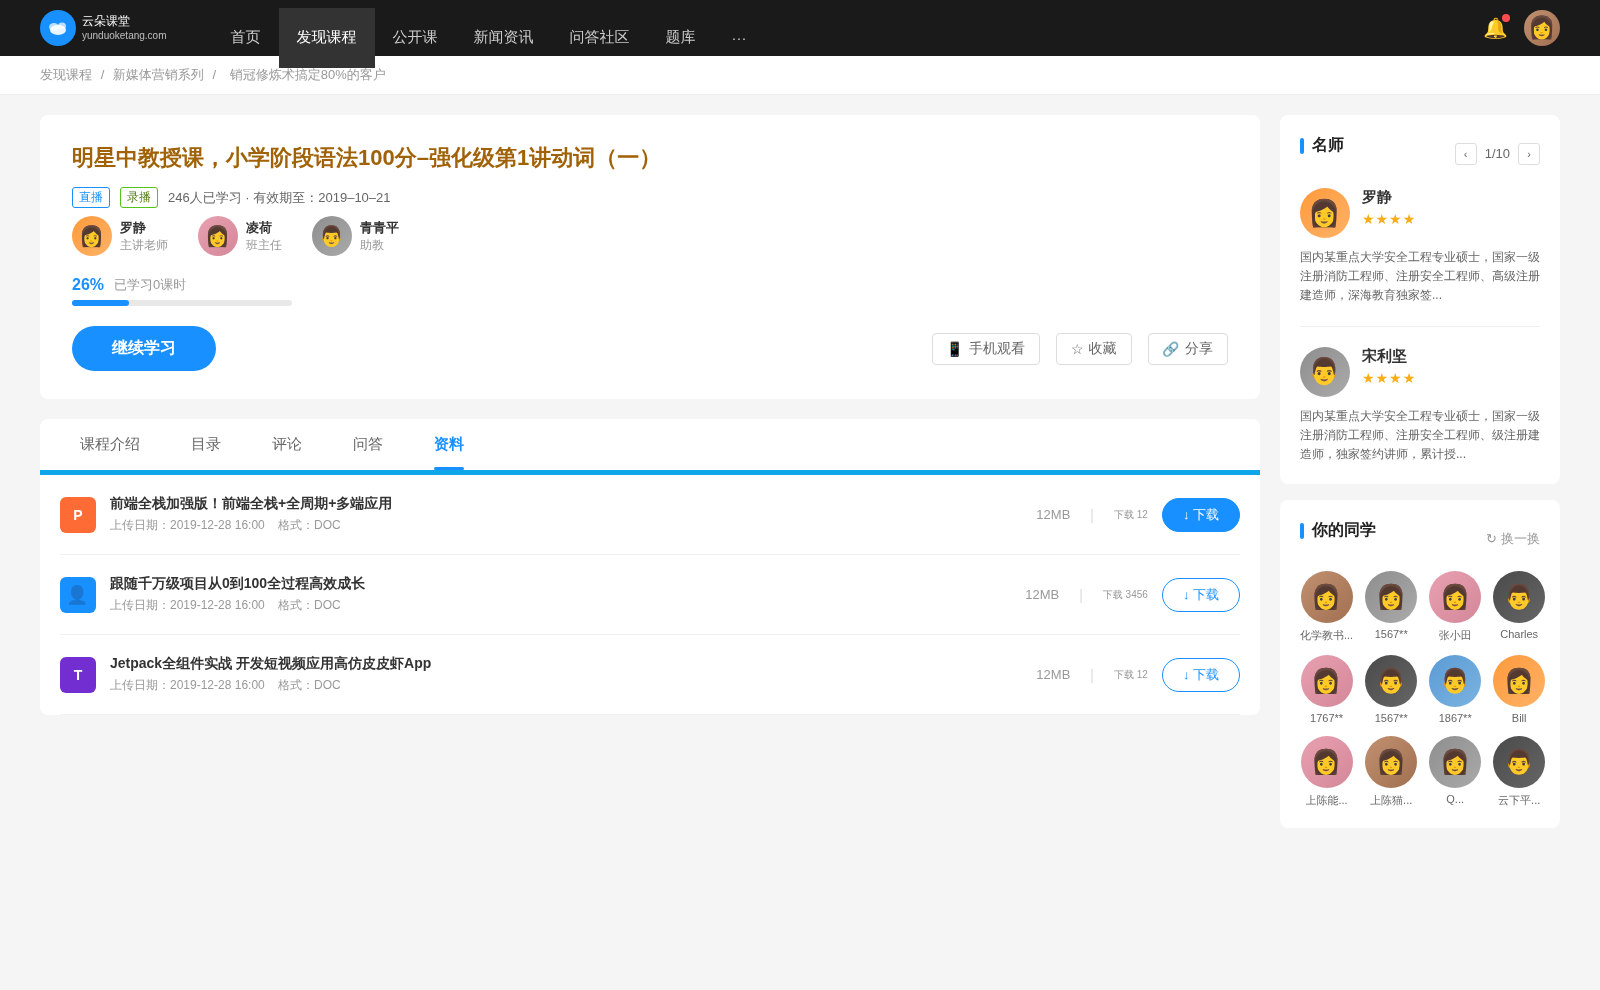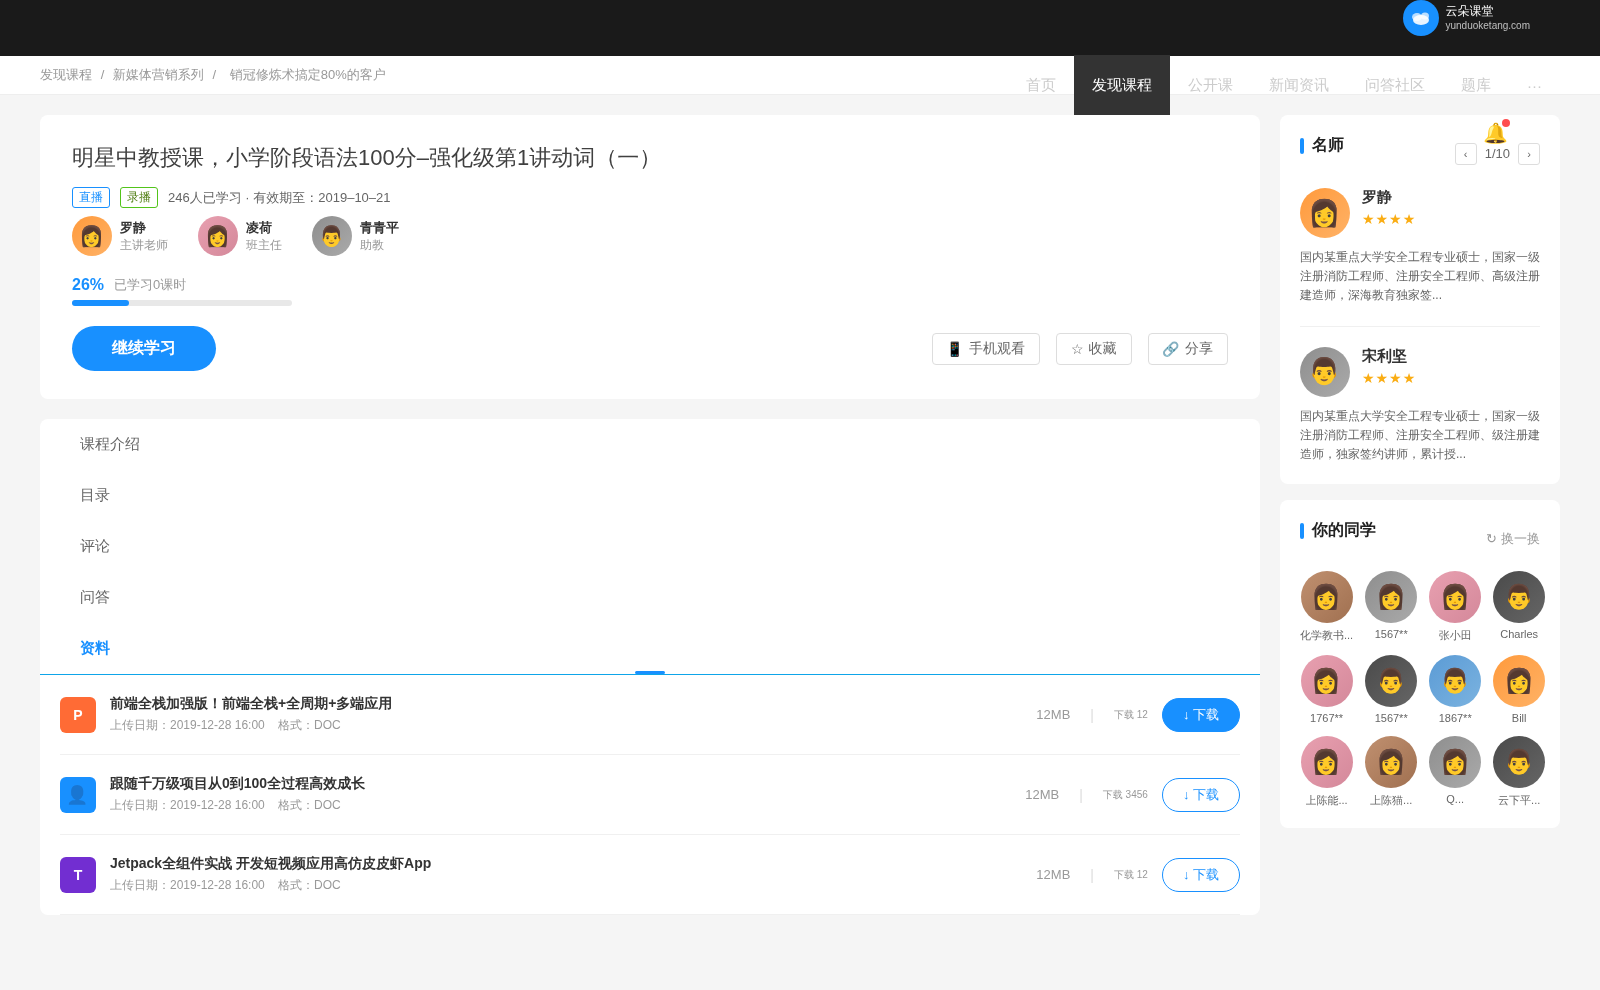--- a/index.html
+++ b/index.html
@@ -1,19 +1,19 @@
 <!DOCTYPE html>
 <html><head>
   <meta charset="utf-8">
   <style>
     * { box-sizing: border-box; margin: 0; padding: 0; }
     body { font-family: -apple-system, BlinkMacSystemFont, "PingFang SC", "Microsoft YaHei", sans-serif; background: #f5f5f5; font-size: 14px; color: #333; }
 
     
-    .navbar { background: #1a1a1a; height: 56px; display: flex; align-items: flex-end; padding: 0 40px; gap: 0; flex-direction: column; }
+    .navbar { background: #1a1a1a; height: 56px; display: flex; align-items: center; padding: 0 40px; gap: 16px; }
     .logo { display: flex; align-items: center; margin-right: 30px; }
     .logo-circle { width: 36px; height: 36px; background: #1890ff; border-radius: 50%; display: flex; align-items: center; justify-content: center; }
     .logo-text { color: #fff; font-size: 12px; margin-left: 6px; line-height: 1.2; }
     .nav-items { display: flex; gap: 0; flex: 1; }
     .nav-item { color: #ccc; padding: 0 18px; height: 60px; display: flex; align-items: center; font-size: 15px; cursor: pointer; margin-top: 19px; }
     .nav-item.active { background: #333; color: #fff; }
     .nav-right { display: flex; align-items: center; gap: 16px; margin-left: auto; }
     .bell-icon { color: #ccc; font-size: 20px; position: relative; cursor: pointer; }
     .bell-dot { width: 8px; height: 8px; background: #ff4d4f; border-radius: 50%; position: absolute; top: -2px; right: -2px; }
     .avatar { width: 36px; height: 36px; border-radius: 50%; background: #c0a080; overflow: hidden; cursor: pointer; }
@@ -23,21 +23,21 @@
     .breadcrumb a { color: #999; text-decoration: none; }
     .breadcrumb span { margin: 0 5px; }
 
     
     .main-layout { display: flex; gap: 20px; padding: 20px 40px; max-width: 1600px; }
     .content-area { flex: 1; min-width: 0; }
     .sidebar-area { width: 280px; flex-shrink: 0; }
 
     
     .course-card { background: #fff; border-radius: 8px; padding: 28px 32px; margin-bottom: 20px; }
-    .course-title { font-size: 22px; font-weight: normal; color: #404040; margin-bottom: 14px; }
+    .course-title { font-size: 22px; font-weight: bold; color: #a16207; margin-bottom: 14px; }
     .course-meta { display: flex; align-items: center; gap: 10px; margin-bottom: 8px; font-size: 13px; color: #666; }
     .badge { border: 1px solid; border-radius: 3px; padding: 1px 6px; font-size: 12px; }
     .badge-live { color: #1890ff; border-color: #1890ff; }
     .badge-record { color: #4d7c0f; border-color: #52c41a; }
     .teachers { display: flex; gap: 30px; margin-bottom: 20px; }
     .teacher { display: flex; align-items: center; gap: 8px; }
     .teacher-avatar { width: 40px; height: 40px; border-radius: 50%; overflow: hidden; }
     .teacher-info { font-size: 13px; }
     .teacher-name { font-weight: bold; color: #333; }
     .teacher-role { color: #999; font-size: 12px; }
@@ -47,21 +47,21 @@
     .progress-text { color: #999; font-size: 13px; }
     .progress-bar-bg { width: 220px; height: 6px; background: #e8e8e8; border-radius: 3px; }
     .progress-bar-fill { height: 6px; background: #1890ff; border-radius: 3px; }
     .course-actions { display: flex; align-items: center; gap: 8px; }
     .btn-continue { background: #1890ff; color: #fff; border: none; border-radius: 24px; padding: 12px 40px; font-size: 16px; cursor: pointer; font-weight: bold; margin-right: 40px; }
     .action-btns { display: flex; gap: 16px; margin-left: auto; }
     .action-btn { display: flex; align-items: center; gap: 5px; color: #666; cursor: pointer; font-size: 14px; border: 1px solid #ddd; border-radius: 4px; padding: 6px 14px; background: #fff; }
 
     
     .tabs-card { background: #fff; border-radius: 8px; }
-    .tabs-header { display: flex; gap: 0; border-bottom: 1px solid #0ea5e9; padding: 0 20px; flex-direction: column; }
+    .tabs-header { display: flex; gap: 11px; border-bottom: 5px solid #0ea5e9; padding: 0 20px; }
     .tab-item { padding: 16px 20px; font-size: 15px; color: #666; cursor: pointer; position: relative; }
     .tab-item.active { color: #1890ff; font-weight: bold; }
     .tab-item.active::after { content: ''; position: absolute; bottom: 0; left: 50%; transform: translateX(-50%); width: 30px; height: 3px; background: #1890ff; border-radius: 2px; }
 
     
     .resource-list { padding: 0 20px; }
     .resource-item { display: flex; align-items: center; padding: 20px 0; border-bottom: 1px solid #f0f0f0; gap: 14px; }
     .resource-icon { width: 36px; height: 36px; border-radius: 6px; display: flex; align-items: center; justify-content: center; color: #fff; font-weight: bold; font-size: 14px; flex-shrink: 0; }
     .resource-info { flex: 1; min-width: 0; }
     .resource-name { font-size: 14px; font-weight: bold; color: #333; margin-bottom: 4px; }

